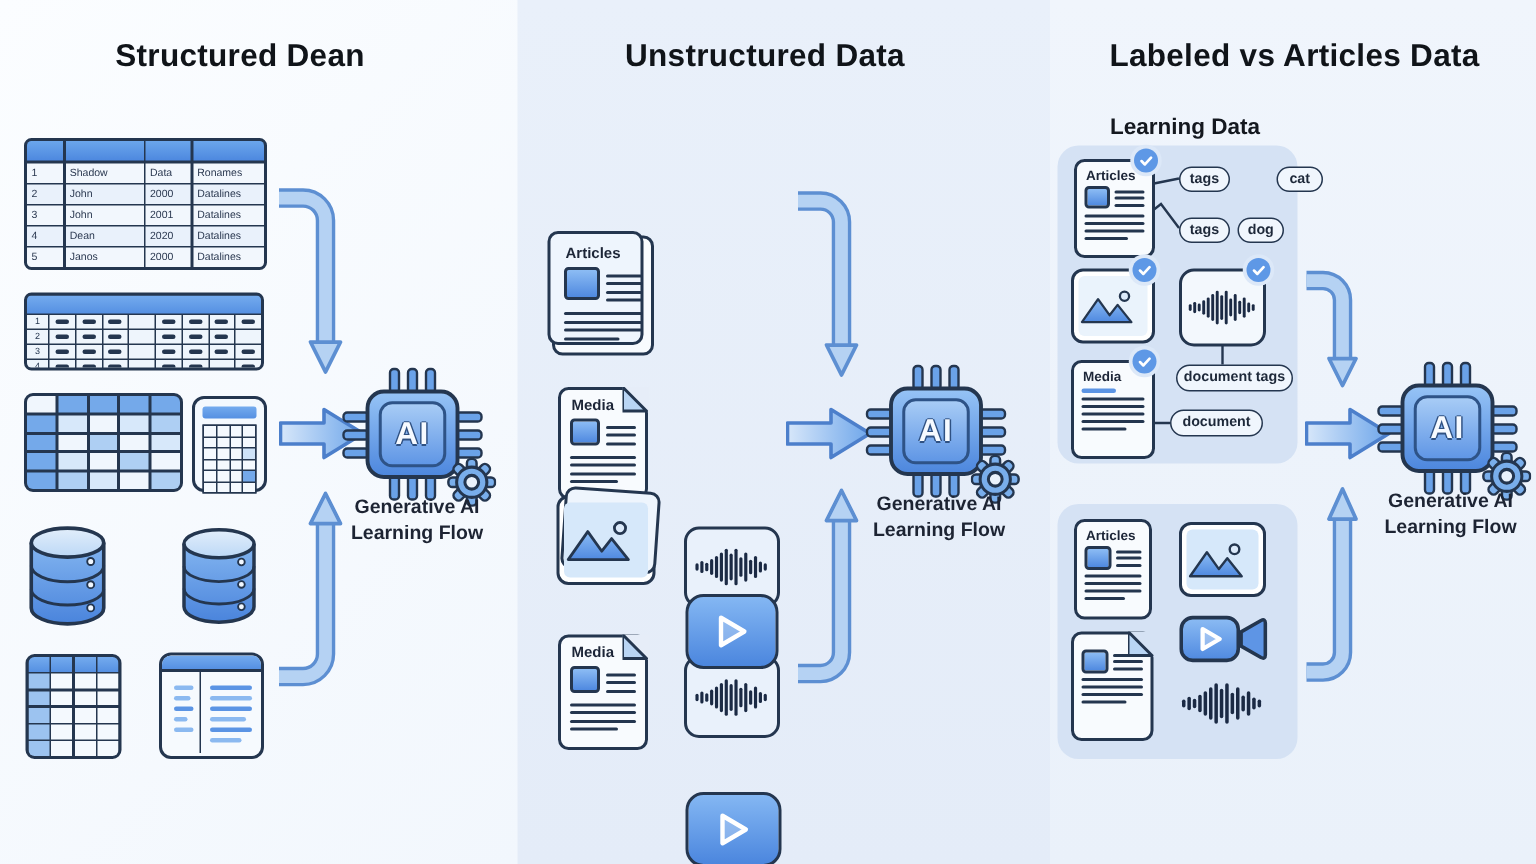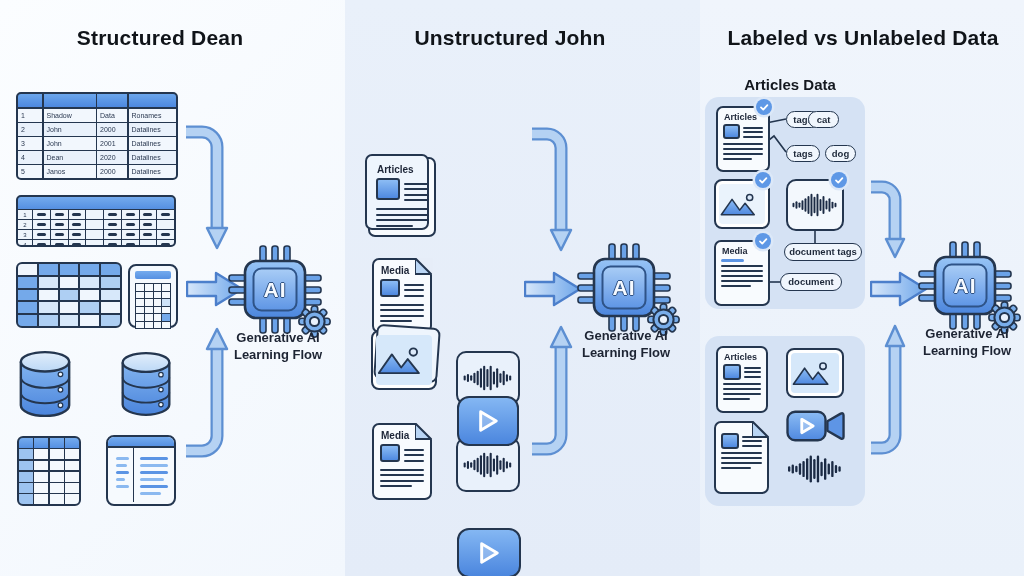--- a/index.html
+++ b/index.html
@@ -472,21 +472,21 @@
     <div class="ai-label">AI</div>
     <svg class="gear" viewBox="0 0 36 36">
         <use href="#sym-gear"></use>
       </svg>
   </div>
   <div class="abs cap" style="left:218px; top:330px; width:120px;">
     <div>Generative AI</div>
     <div>Learning Flow</div>
   </div>
 
-  <div class="abs title" style="left:365px; top:26px; width:290px;">Unstructured John</div>
+  <div class="abs title" style="left:365px; top:26px; width:290px;">Unstructured Data</div>
 
   <div class="abs doc stack" style="left:368px; top:86px; width:68px; height:80px;">
     <div class="dlabel">Articles</div>
     <div class="drow">
         <div class="sq" style="width:24px;height:22px;"></div>
       <div class="lines" style="margin-top:1px;">
           <div class="ln"></div>
           <div class="ln"></div>
           <div class="ln"></div>
           <div class="ln"></div>
@@ -598,23 +598,23 @@
     <div class="ai-label">AI</div>
     <svg class="gear" viewBox="0 0 36 36">
         <use href="#sym-gear"></use>
       </svg>
   </div>
   <div class="abs cap" style="left:566px; top:328px; width:120px;">
     <div>Generative AI</div>
     <div>Learning Flow</div>
   </div>
 
-  <div class="abs title" style="left:712px; top:26px; width:302px;">Labeled vs Unlabeled Data</div>
-
-  <div class="abs subt" style="left:712px; top:76px; width:156px;">Articles Data</div>
+  <div class="abs title" style="left:712px; top:26px; width:302px;">Labeled vs Articles Data</div>
+
+  <div class="abs subt" style="left:712px; top:76px; width:156px;">Learning Data</div>
   <div class="section" style="left:705px; top:97px; width:160px; height:212px;"></div>
 
   <svg class="abs" style="left:700px; top:90px; width:180px; height:220px;" viewBox="0 0 180 220">
     <line class="conn" x1="66" y1="33" x2="86" y2="29"></line>
     <circle class="conn-dot" cx="66" cy="33" r="2"></circle>
     <polyline class="conn" points="60,57 74,46 86,62"></polyline>
     <circle class="conn-dot" cx="60" cy="57" r="2"></circle>
     <line class="conn" x1="115" y1="140" x2="115" y2="153"></line>
     <line class="conn" x1="58" y1="192" x2="80" y2="192"></line>
     <circle class="conn-dot" cx="58" cy="192" r="2"></circle>
@@ -637,21 +637,21 @@
         <div class="ln short" style="margin:3px 0;"></div>
       </div>
   </div>
   <div class="badge" style="left:756px; top:99px;">
       <svg viewBox="0 0 16 16">
         <use href="#sym-check"></use>
       </svg>
     </div>
 
   <div class="pill" style="left:786px; top:111px; width:34px; height:17px;">tags</div>
-  <div class="pill" style="left:808px; top:111px; width:31px; height:17px;">cat</div>
+  <div class="pill" style="left:851px; top:111px; width:31px; height:17px;">cat</div>
   <div class="pill" style="left:786px; top:145px; width:34px; height:17px;">tags</div>
   <div class="pill" style="left:825px; top:145px; width:31px; height:17px;">dog</div>
 
   <div class="abs imgcard" style="left:714px; top:179px; width:56px; height:50px;">
     <div class="inner" style="background:#eaf3fc;">
         <svg viewBox="0 0 60 34" style="width:100%;height:100%;">
           <use href="#sym-mountain"></use>
         </svg>
       </div>
   </div>

